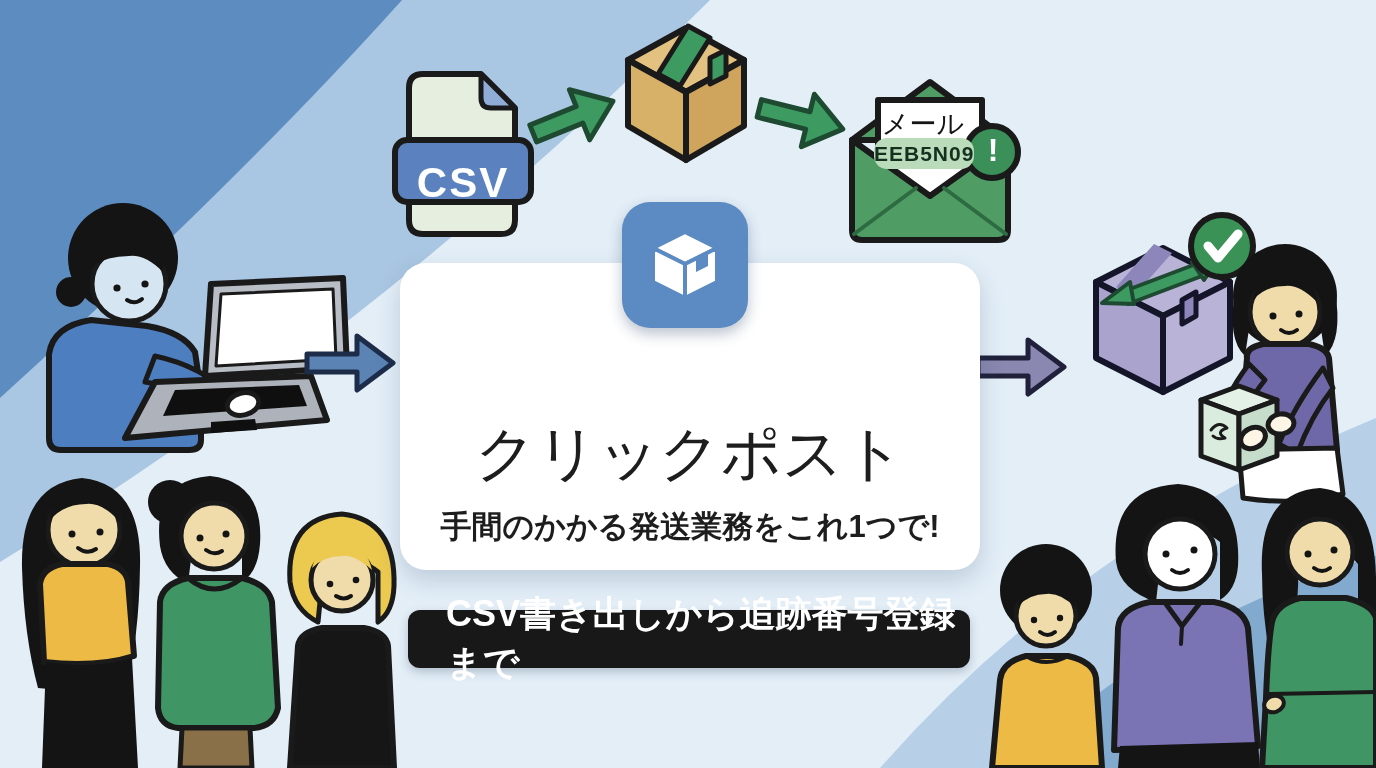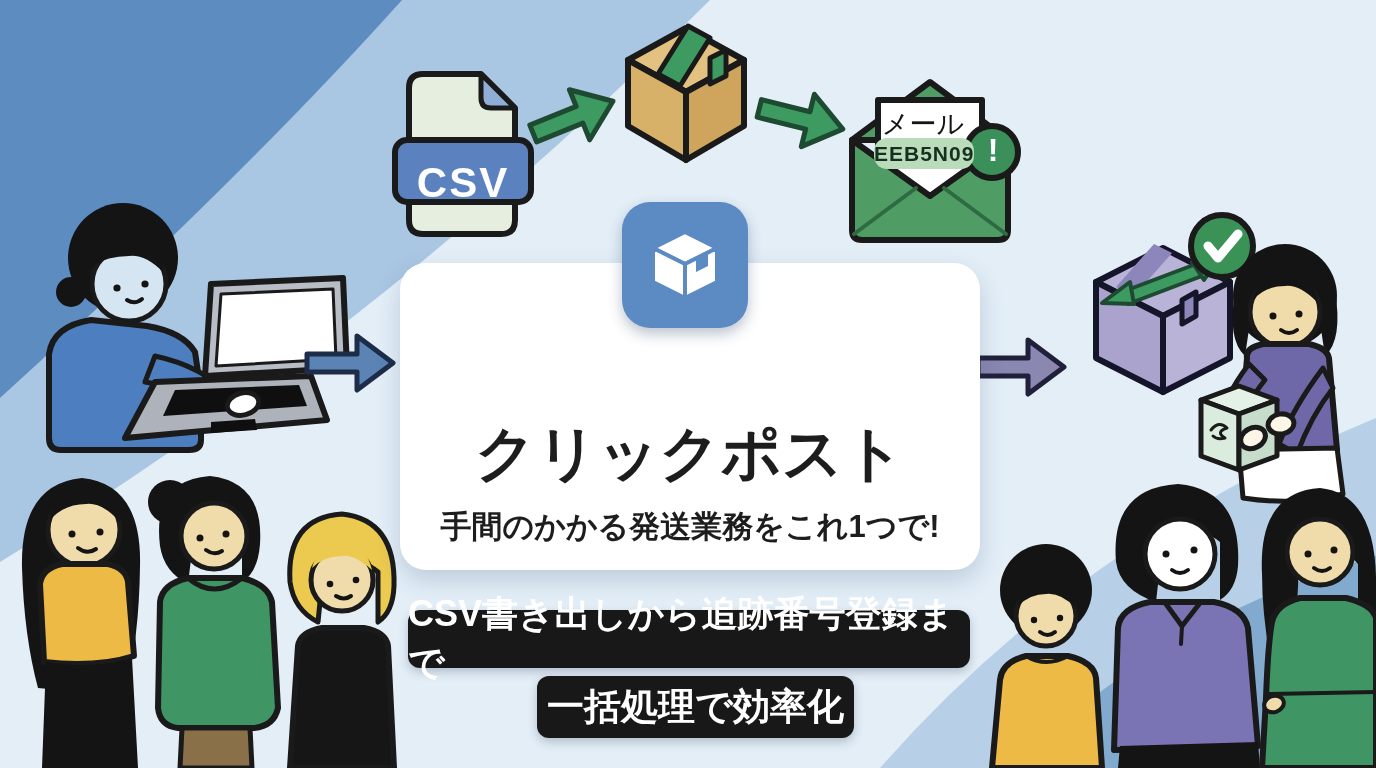--- a/index.html
+++ b/index.html
@@ -19,26 +19,26 @@
     left:36px;top:68px;width:100px;height:31px;background:var(--green-light,#badcba);
     font-size:21px;font-weight:800;color:#15301f;letter-spacing:1px;line-height:31px;border-radius:13px;
   }
   .alert-mark{left:138px;top:62px;width:34px;font-size:32px;font-weight:900;color:#fff;}
   .card{
     left:400px;top:263px;width:580px;height:307px;background:var(--card-white,#fff);
     border-radius:26px;box-shadow:0 10px 24px rgba(40,70,110,.20);
     display:flex;flex-direction:column;align-items:center;justify-content:flex-end;
     padding-bottom:22px;z-index:6;
   }
-  .card-title{font-size:60px;font-weight:700;color:#1d1d1d;line-height:1.18;text-align:center;}
+  .card-title{font-size:60px;font-weight:400;color:#1d1d1d;line-height:1.18;text-align:center;}
   .card-sub{font-size:31px;font-weight:800;color:#1d1d1d;margin-top:16px;text-align:center;}
   .banner{
     background:var(--banner-black,#181818);color:#fff;font-weight:900;
     display:flex;align-items:center;justify-content:center;border-radius:12px;
-    box-shadow:0 4px 10px rgba(30,50,80,.25);z-index:8;
+    box-shadow:0 4px 10px rgba(30,50,80,.25);z-index:8;padding-left:38px;
   }
   .banner1{left:408px;top:610px;width:562px;height:58px;font-size:36px;}
   .banner2{left:537px;top:676px;width:317px;height:62px;font-size:37px;}
   .app-icon{
     left:622px;top:202px;width:126px;height:126px;border-radius:28px;
     background:var(--app-blue,#5c8ac2);box-shadow:0 6px 14px rgba(30,55,95,.30);z-index:7;
   }
 </style>
 </head>
 <body>
@@ -259,17 +259,14 @@
       <polygon points="63,30 95,46 63,62 31,46" fill="#ffffff" style="stroke:var(--app-blue)" stroke-width="4"></polygon>
       <polygon points="31,46 63,62 63,96 31,80" fill="#ffffff" style="stroke:var(--app-blue)" stroke-width="4"></polygon>
       <polygon points="63,62 95,46 95,80 63,96" fill="#ffffff" style="stroke:var(--app-blue)" stroke-width="4"></polygon>
       <polygon points="74,56 86,50 86,64 74,70" style="fill:var(--app-blue)"></polygon>
     </svg>
   </div>
 
   <div class="abs banner banner1">
     <span>CSV書き出しから追跡番号登録まで</span>
   </div>
-  <div class="abs banner banner2">
-    <span>一括処理で効率化</span>
-  </div>
 
 </div>
 
 </body></html>

